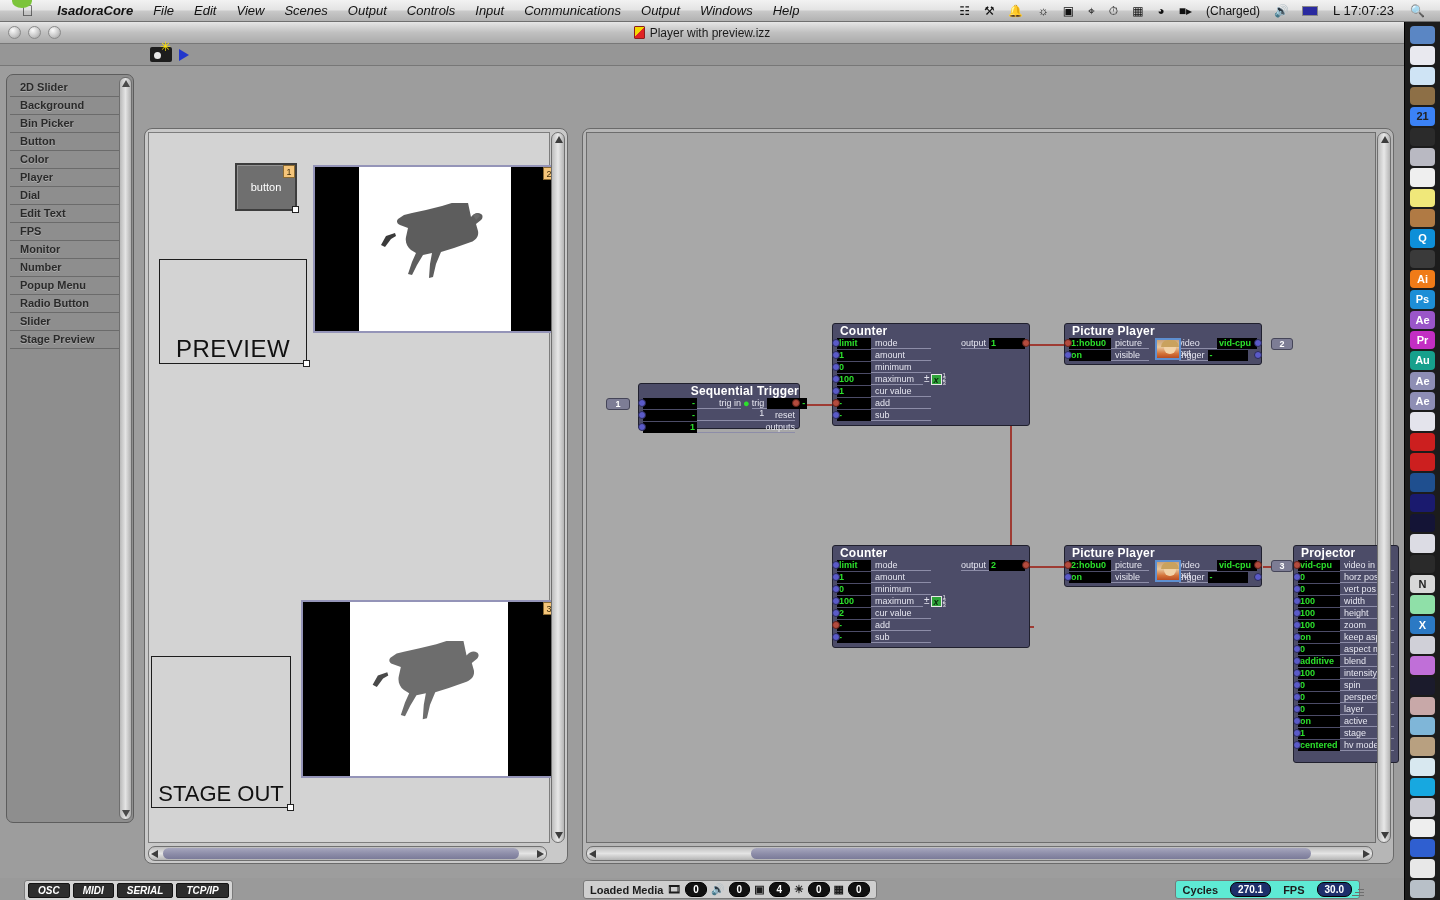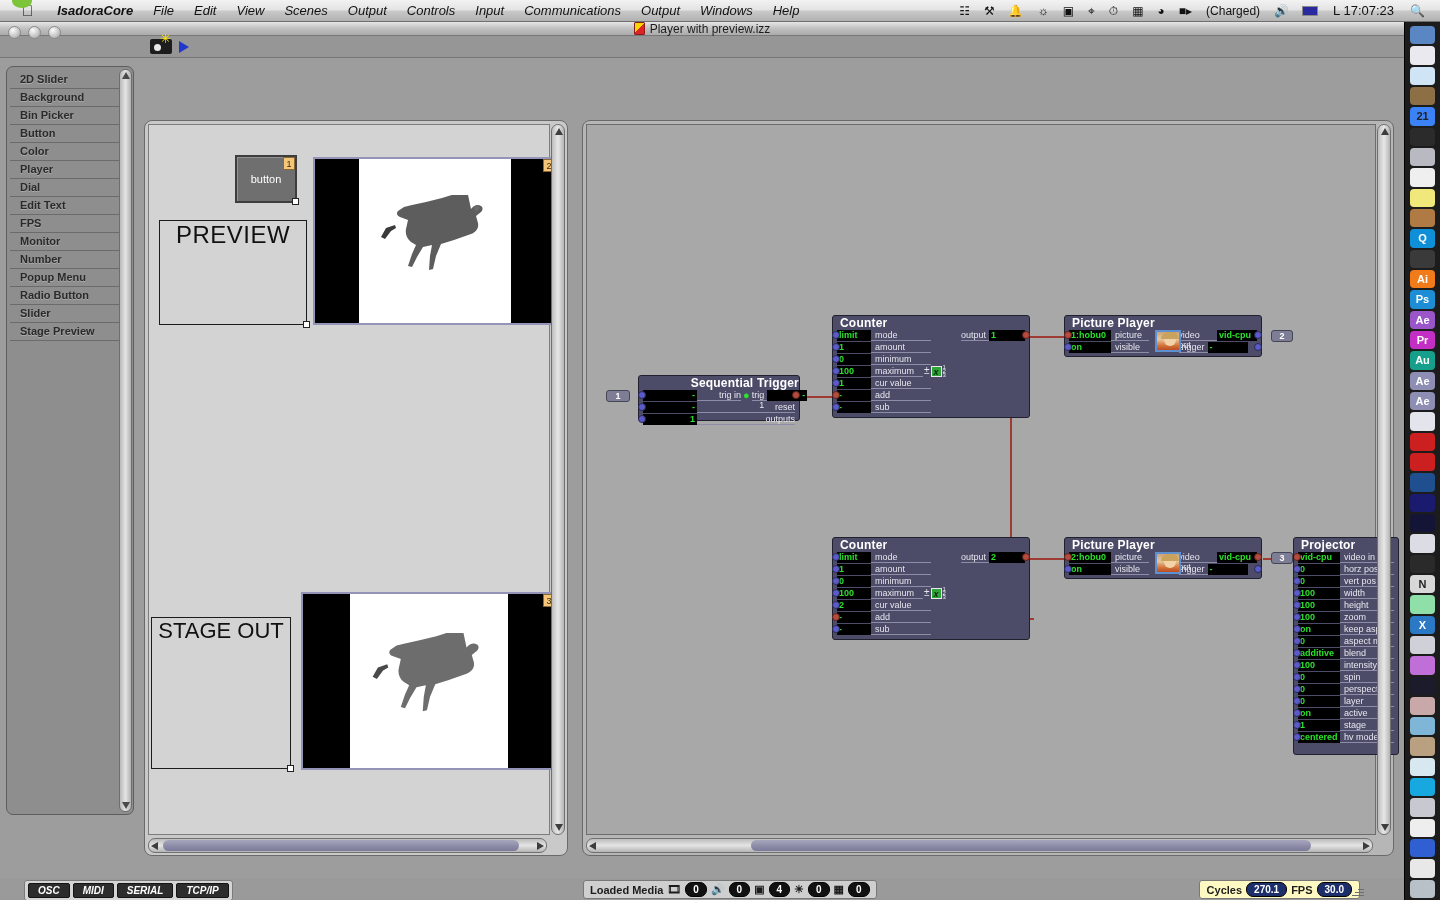--- a/index.html
+++ b/index.html
@@ -25,21 +25,21 @@
   #menubar .right .ic { padding:0 7px; font-size:12px; }
   #menubar .right .clock { padding:0 9px; font-size:13px; }
   .greenblob{position:absolute;left:12px;top:-6px;width:20px;height:14px;background:#7cc43a;border-radius:50%;}
 
   
   #win {
     position:absolute; left:0; top:22px; width:1404px; height:856px;
     background:#9d9d9d;
   }
   #titlebar {
-    height:14px; width:100%;
+    height:22px; width:100%;
     background:linear-gradient(to bottom,#e6e6e6,#c0c0c0 50%,#ababab 100%);
     border-bottom:1px solid #787878;
     position:relative;
     display:flex; align-items:center; justify-content:center;
     font-size:12px; color:#1b1b1b;
   }
   .traffic { position:absolute; left:8px; top:4px; display:flex; gap:7px; }
   .traffic i {
     display:block; width:13px; height:13px; border-radius:50%;
     background:radial-gradient(circle at 35% 30%,#fbfbfb,#c4c4c4 60%,#9a9a9a);
@@ -114,21 +114,21 @@
   
   .ctl-button {
     position:absolute; background:#6f6f6f;
     border:2px solid #3d3d3d;
     color:#fff; font-size:11px;
     display:flex; align-items:center; justify-content:center;
     box-shadow:inset 1px 1px 0 rgba(255,255,255,.25);
   }
   .ctl-text {
     position:absolute; background:#d3d3d3; border:1px solid #1c1c1c;
-    display:flex; align-items:flex-start; color:#111;
+    display:flex; align-items:flex-end; color:#111;margin-top:31px;
   }
   .idx-badge {
     position:absolute; right:0; top:0; width:12px; height:13px;
     background:#f5c57a; border:1px solid #8a6a32;
     font-size:9px; line-height:12px; text-align:center; color:#3a2a08;
   }
   .hdl { position:absolute; width:7px;height:7px; background:#fff; border:1px solid #222; right:-4px; bottom:-4px; }
   .stagebox { position:absolute; border:2px solid #9494b8; background:#000; }
   .stagebox .white { position:absolute; left:18.5%; top:0; width:63%; height:100%; background:#fff; }
 
@@ -225,22 +225,22 @@
   .bluepill { background:#1d2f6b; color:#fff; }
   .mediaglyph { font-size:11px; color:#1c1c1c; }
   #loadedmedia {
     position:absolute; left:583px; top:2px;
     background:#cfcfcf; border:1px solid #787878; border-radius:3px;
     display:flex; align-items:center; gap:4px; padding:1px 6px;
     font-size:11px; font-weight:bold; color:#1c1c1c;
   }
   #cyclesbox {
     position:absolute; right:44px; top:2px;
-    background:#fef9c3; border:1px solid #787878; border-radius:3px;
-    display:flex; align-items:center; gap:4px; padding:1px 7px;
+    background:#5eead4; border:1px solid #787878; border-radius:3px;
+    display:flex; align-items:center; gap:12px; padding:1px 7px;
     font-size:11px; font-weight:bold; color:#1c1c1c;
   }
   #protocols { position:absolute; left:24px; top:2px; }
   .grip { position:absolute; right:4px; bottom:2px; width:14px; height:14px; }
   .grip i{position:absolute;right:0;background:#6e6e6e;height:1px;}
 
   
   #dock {
     position:absolute; right:0; top:22px; width:36px; height:878px;
     background:#1c1c1c; border-left:1px solid #000;

